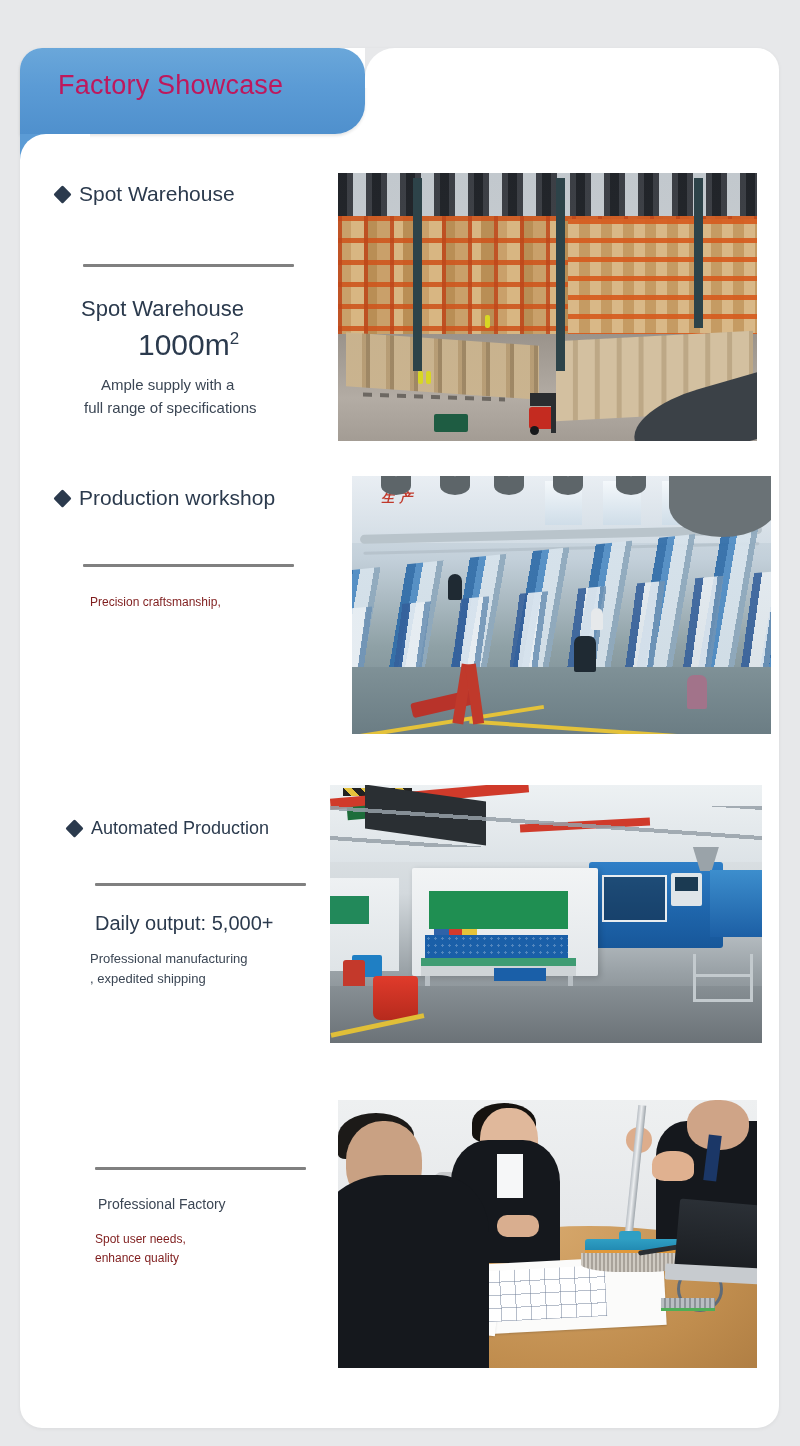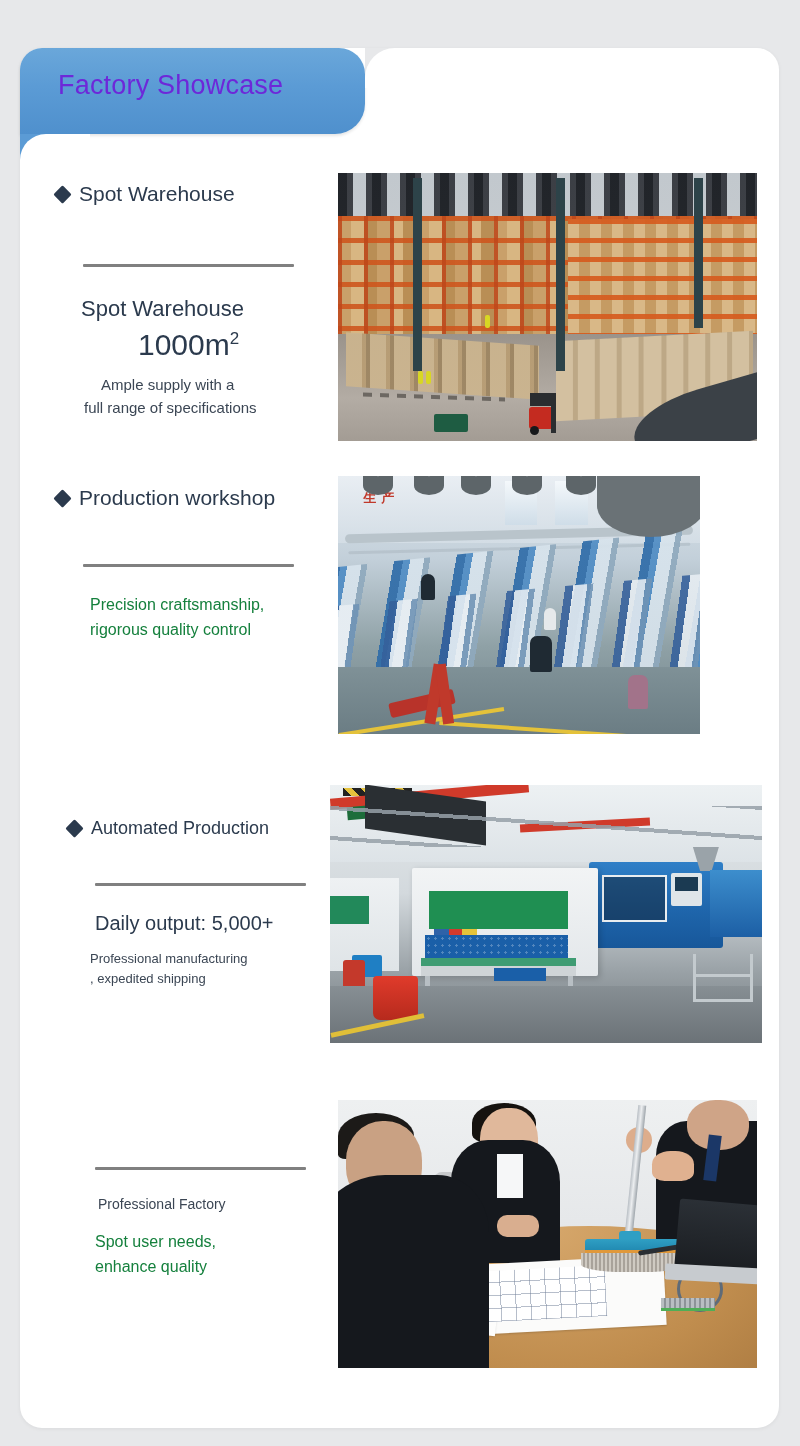--- a/index.html
+++ b/index.html
@@ -44,42 +44,42 @@
   .hdr-under {
     position:absolute; left:0; top:86px; width:70px; height:26px;
     background:#5b9bd5;
   }
   .hdr-under::after{
     content:""; position:absolute; left:0; top:0; width:70px; height:26px;
     background:#ffffff; border-top-left-radius:26px;
   }
   .hdr-title {
     position: absolute; left: 38px; top: 22px;
-    color: #6d28d9; font-size: 27px; font-weight: 400;
+    color: #be185d; font-size: 27px; font-weight: 400;
     letter-spacing: .2px; white-space: nowrap;
   }
 
   
   .section { position: absolute; }
   .txtcol { position: absolute; }
   .head-row { display: flex; align-items: center; gap: 10px; }
   .diamond {
     width: 13px; height: 13px; background: #2b3a4d;
     transform: rotate(45deg); border-radius: 1.5px; flex: none;
   }
   .head-txt { color: #2b3a4d; font-size: 21px; font-weight: 400; white-space: nowrap; }
   .head-txt.sm { font-size: 18px; }
   .rule { height: 3px; background: #808080; border-radius: 1px; }
   .big-line { color: #2b3a4d; font-size: 22px; font-weight: 400; white-space: nowrap; }
   .huge-line { color: #2b3a4d; font-size: 30px; font-weight: 400; white-space: nowrap; }
   .huge-line sup { font-size: 17px; vertical-align: super; }
   .body-line { color: #3b4654; font-size: 15px; line-height: 1.5; white-space: nowrap; }
   .body-line.b2 { font-size: 13px; }
   .mid-line { color: #2b3a4d; font-size: 20px; white-space: nowrap; }
-  .sub-line { color: #15803d; font-size: 16px; line-height: 1.55; white-space: nowrap; }
+  .sub-line { color: #7f1d1d; font-size: 12px; line-height: 1.55; white-space: nowrap; }
   .small-line { color: #3b4654; font-size: 14px; white-space: nowrap; }
 
   
   .photo { position: absolute; overflow: hidden; background: #cfd4d8; }
 
   
   .wh { background: linear-gradient(180deg,#2b2622 0%,#3a322a 12%,#8d7f70 55%,#a9a098 100%); }
   .wh-roof { position:absolute; left:0; top:0; width:100%; height:20%;
     background: repeating-linear-gradient(90deg,#20242a 0 9px,#3d4148 9px 15px,#cfd6dc 15px 28px,#3d4148 28px 34px); opacity:.92;}
   .wh-racks { position:absolute; left:0; top:16%; width:100%; height:46%;
@@ -298,24 +298,23 @@
   </div>
 
   <div class="section" style="left:0;top:0;width:800px;height:300px;">
     <div class="txtcol" style="left:56px; top:486px;">
       <div class="head-row">
         <span class="diamond"></span>
         <span class="head-txt">Production workshop</span>
       </div>
       <div class="rule" style="width:211px; margin:54px 0 0 27px;"></div>
       <div class="sub-line" style="margin:26px 0 0 34px;">Precision craftsmanship,</div>
-      <div class="sub-line" style="margin:0 0 0 34px;">rigorous quality control</div>
-    </div>
-
-    <div class="photo ws" style="left:338px; top:476px; width:362px; height:258px;">
+    </div>
+
+    <div class="photo ws" style="left:352px; top:476px; width:419px; height:258px;font-style:italic;">
       <div class="ws-wall"></div>
       <div class="ws-win" style="left:46%;"></div>
       <div class="ws-win" style="left:60%;"></div>
       <div class="ws-win" style="left:74%;"></div>
       <div class="ws-win" style="left:88%;"></div>
       <div class="ws-cn">生产</div>
       <div class="ws-lamp" style="left:7%;"></div>
       <div class="ws-lamp" style="left:21%;"></div>
       <div class="ws-lamp" style="left:34%;"></div>
       <div class="ws-lamp" style="left:48%;"></div>

